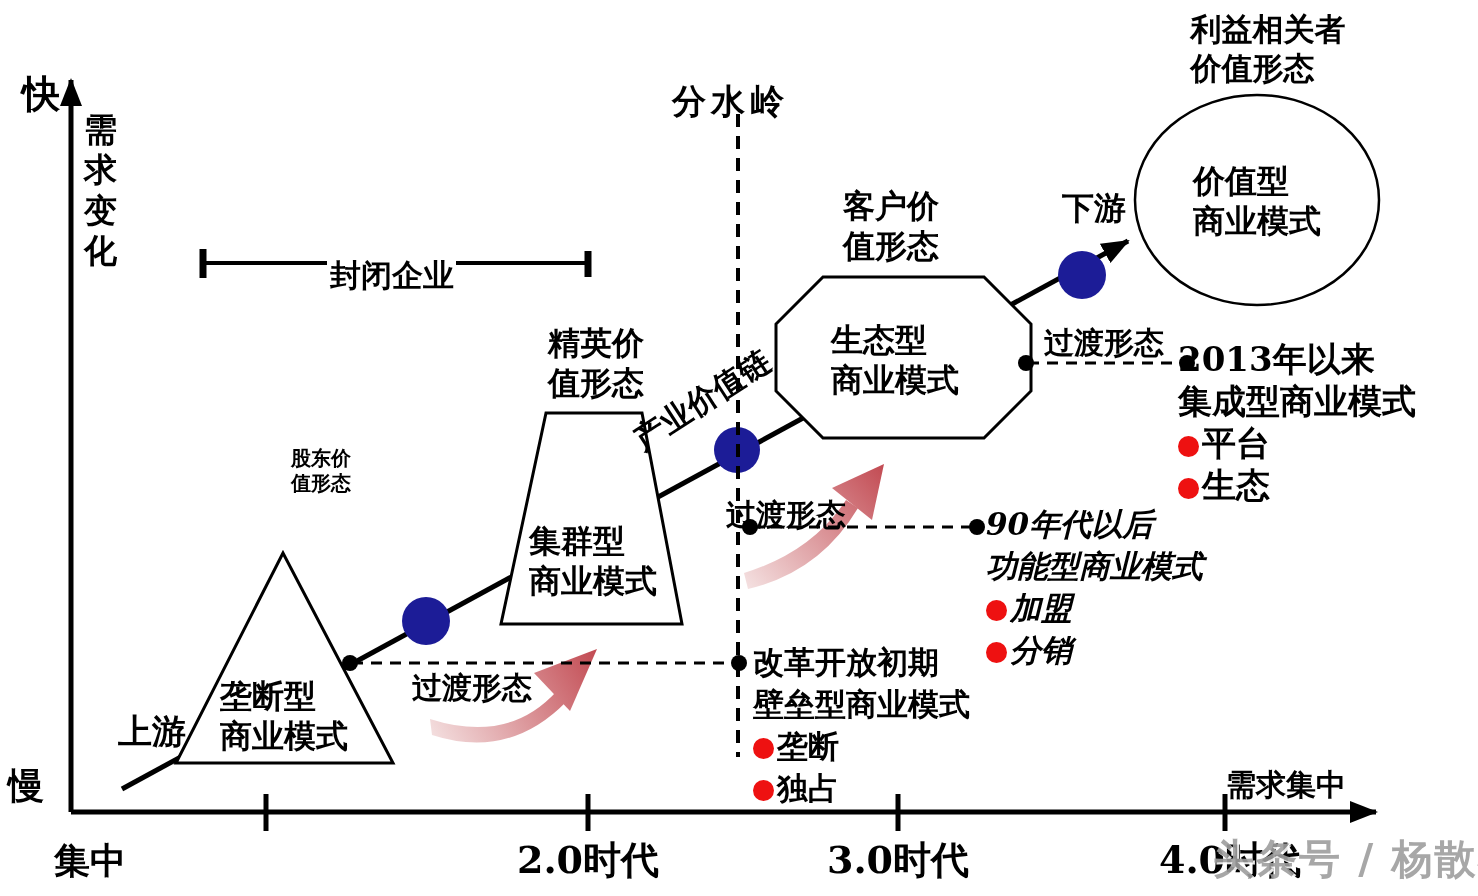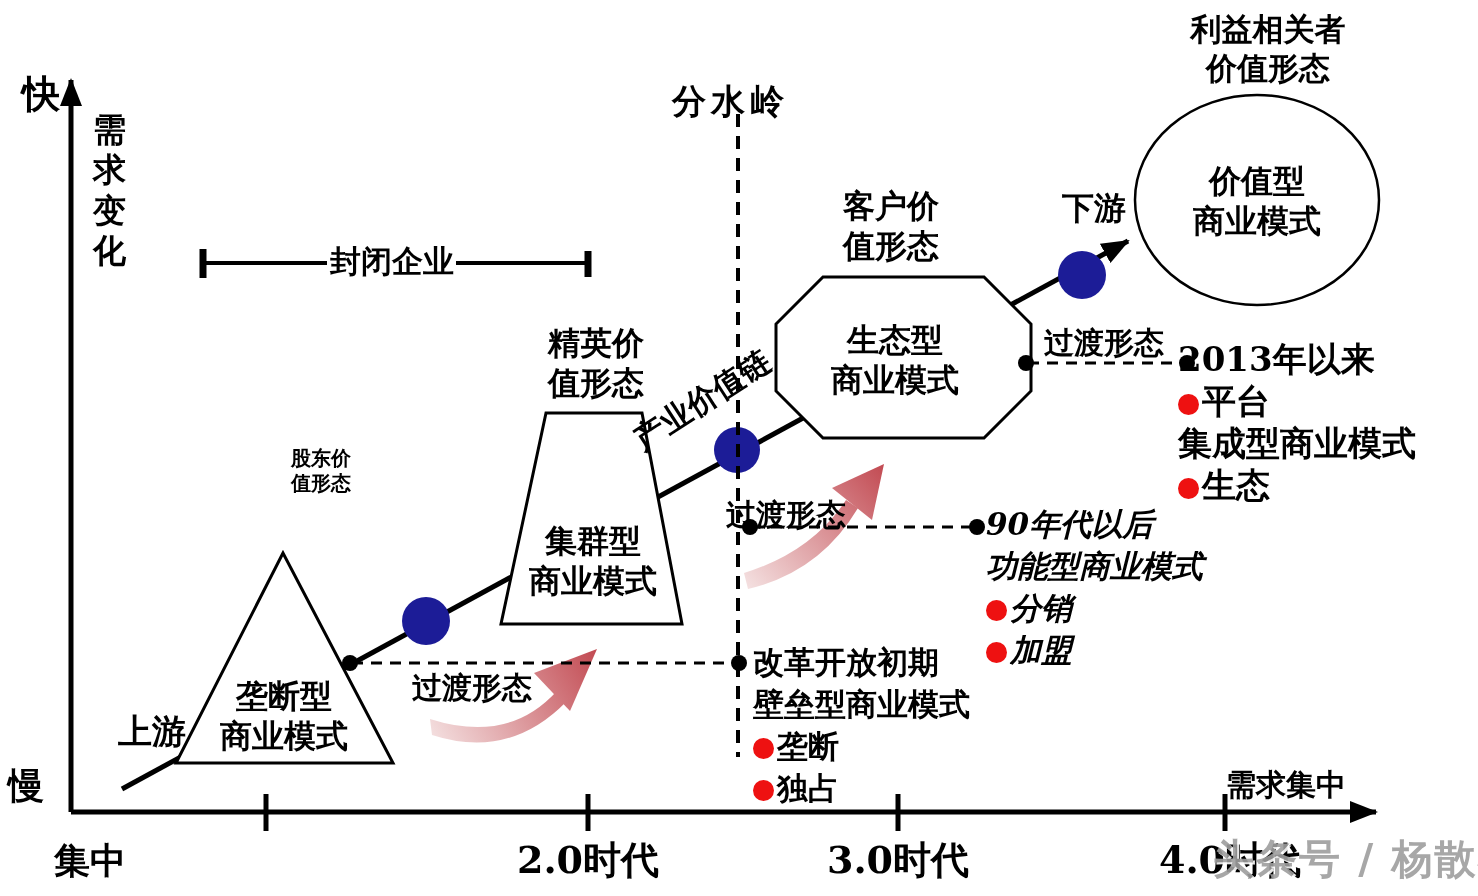--- a/index.html
+++ b/index.html
@@ -1,21 +1,21 @@
 <!DOCTYPE html>
 <html><head>
 <meta charset="utf-8">
 <style>
   html,body{margin:0;padding:0;background:#ffffff;}
   #canvas{position:relative;width:1478px;height:896px;background:#fff;overflow:hidden;
           font-family:"DejaVu Serif","Liberation Serif",serif;}
   svg{position:absolute;left:0;top:0;}
   .t{position:absolute;font-weight:700;color:#000;white-space:nowrap;line-height:1.25;}
-  .c{transform:translateX(-50%);text-align:center;}
-  .vert{width:42px;white-space:normal;word-break:break-all;text-align:right;line-height:1.22;}
+  .c{transform:translateX(-50%);}
+  .vert{width:42px;white-space:normal;word-break:break-all;text-align:left;line-height:1.22;}
   .rot{transform:translate(-50%,-50%) rotate(-33deg);transform-origin:center;}
   .anno-line{line-height:42px;}
   .dot{display:inline-block;width:21px;height:21px;border-radius:50%;background:#ee1111;
        margin-right:3px;vertical-align:-2px;}
   .watermark{color:#9e9e9e;text-shadow:2px 2px 0 #ffffff;letter-spacing:2px;opacity:.9;}
 </style>
 </head>
 <body>
 
 <div id="canvas">
@@ -79,21 +79,21 @@
 
   <div class="t" style="left:22px;top:70px;font-size:38px;">快</div>
   <div class="t vert" style="left:84px;top:110px;font-size:33px;">需求变化</div>
   <div class="t" style="left:8px;top:763px;font-size:36px;">慢</div>
   <div class="t" style="left:54px;top:838px;font-size:36px;">集中</div>
   <div class="t c" style="left:588px;top:836px;font-size:38px;">2.0时代</div>
   <div class="t c" style="left:898px;top:836px;font-size:38px;">3.0时代</div>
   <div class="t c" style="left:1230px;top:836px;font-size:38px;">4.0时代</div>
   <div class="t" style="left:1226px;top:766px;font-size:30px;text-align:center;">需求集中</div>
 
-  <div class="t c" style="left:392px;top:242px;font-size:31px;">封闭企业</div>
+  <div class="t c" style="left:392px;top:256px;font-size:31px;">封闭企业</div>
   <div class="t" style="left:672px;top:80px;font-size:34px;letter-spacing:5px;">分水岭</div>
   <div class="t rot" style="left:702px;top:400px;font-size:31px;">产业价值链</div>
   <div class="t" style="left:118px;top:710px;font-size:34px;">上游</div>
   <div class="t" style="left:1062px;top:188px;font-size:32px;">下游</div>
 
   <div class="t c" style="left:301px;top:446px;font-size:20px;margin-left:20px;">
     <div>股东价</div>
     <div>值形态</div>
   </div>
   <div class="t c" style="left:596px;top:323px;font-size:32px;">
@@ -133,26 +133,26 @@
   <div class="t" style="left:753px;top:641px;font-size:31px;">
     <div class="anno-line">改革开放初期</div>
     <div class="anno-line">壁垒型商业模式</div>
     <div class="anno-line"><span class="dot"></span><span>垄断</span></div>
     <div class="anno-line"><span class="dot"></span><span>独占</span></div>
   </div>
 
   <div class="t" style="left:986px;top:503px;font-size:31px;font-style:italic;">
     <div class="anno-line">90年代以后</div>
     <div class="anno-line">功能型商业模式</div>
+    <div class="anno-line"><span class="dot"></span><span>加盟</span></div>
     <div class="anno-line"><span class="dot"></span><span>分销</span></div>
-    <div class="anno-line"><span class="dot"></span><span>加盟</span></div>
   </div>
 
   <div class="t" style="left:1178px;top:338px;font-size:34px;">
     <div class="anno-line">2013年以来</div>
+    <div class="anno-line">集成型商业模式</div>
     <div class="anno-line"><span class="dot"></span><span>平台</span></div>
-    <div class="anno-line">集成型商业模式</div>
     <div class="anno-line"><span class="dot"></span><span>生态</span></div>
   </div>
 
   <div class="t watermark" style="left:1213px;top:834px;font-size:41px;">头条号 / 杨散杰</div>
 
 </div>
 
 </body></html>

